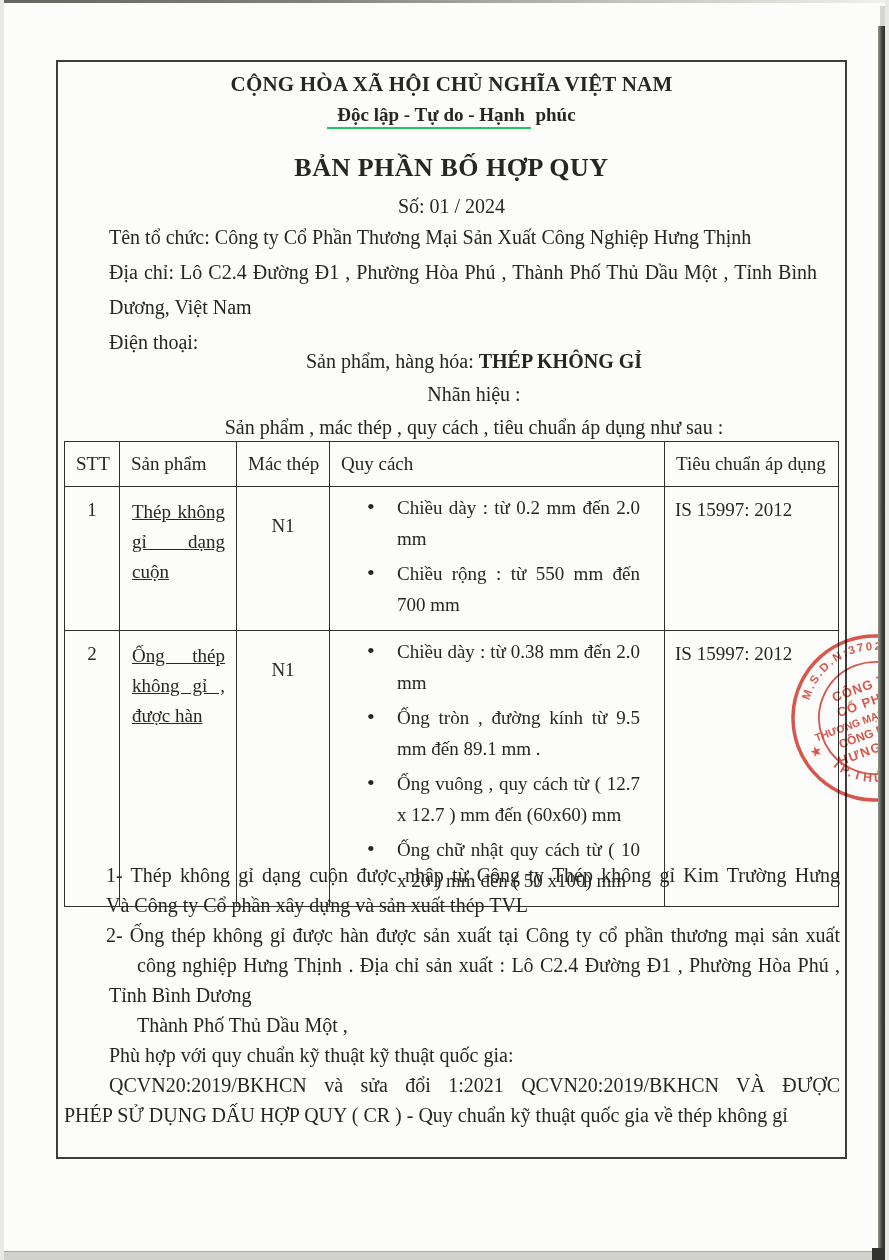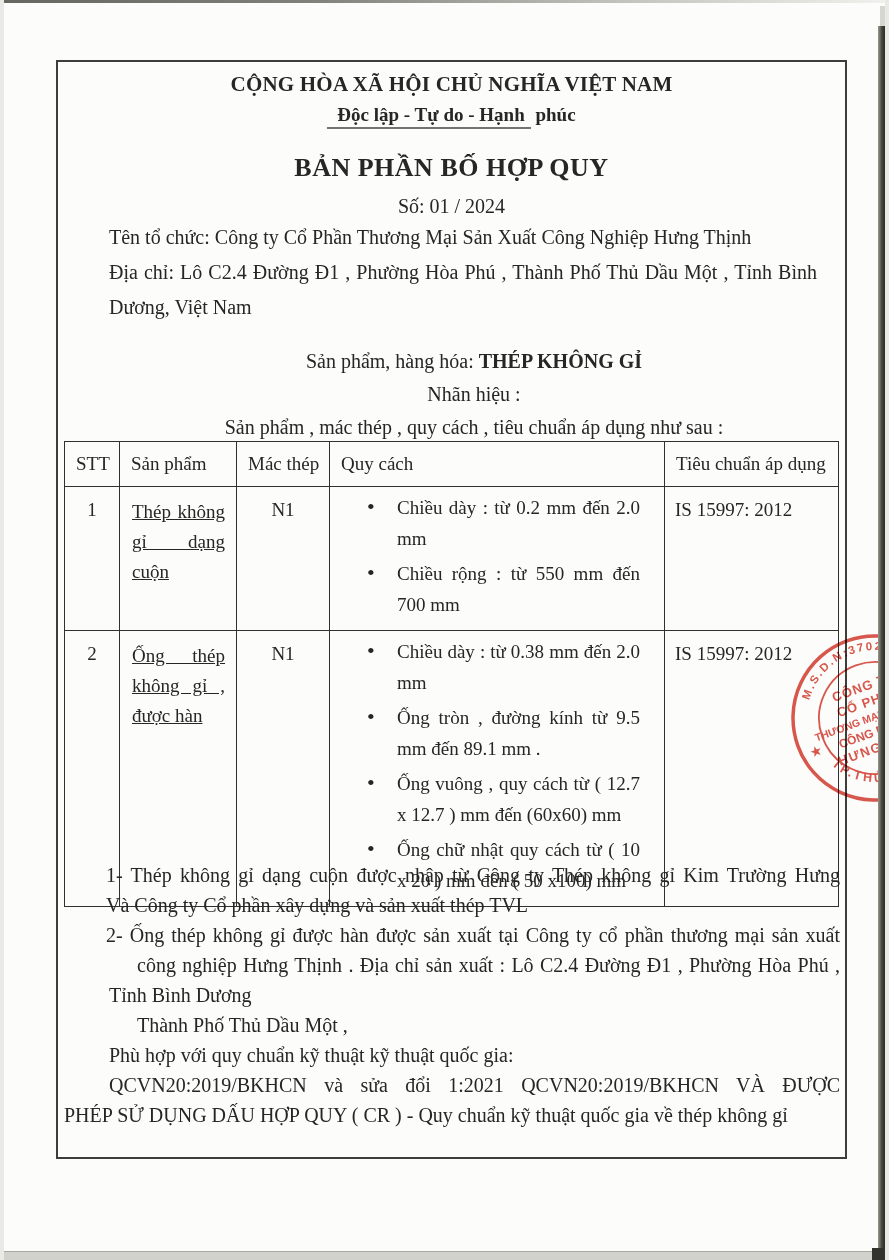--- a/index.html
+++ b/index.html
@@ -17,34 +17,34 @@
   .right-scan-smudge{position:absolute;right:0;top:6px;width:5px;height:22px;background:#d7d7d1;z-index:30;}
   .bottom-scan-bar{position:absolute;left:0;bottom:0;width:100%;height:8px;background:#d2d2cd;border-top:1px solid #a8a8a1;z-index:31;}
   .corner-square{position:absolute;right:0;bottom:0;width:13px;height:12px;background:#33332e;z-index:32;}
 
   
   .frame{position:absolute;left:52px;top:60px;width:791px;height:1099px;border:2px solid #3d3d3a;box-sizing:border-box;}
 
   .hdr{position:absolute;left:0;top:10px;width:100%;text-align:center;}
   .nat-title{font-size:21px;font-weight:bold;letter-spacing:.2px;}
   .motto{font-size:19px;font-weight:bold;margin-top:7px;}
-  .motto .u{border-bottom:2px solid #737373;padding:0 6px 2px 10px;}
+  .motto .u{border-bottom:2px solid #22c55e;padding:0 6px 2px 10px;}
   .doc-title{font-size:26px;font-weight:bold;letter-spacing:.5px;margin-top:27px;}
   .doc-number{font-size:20px;margin-top:12px;}
 
   .info{position:absolute;left:51px;top:158px;width:708px;font-size:20px;line-height:35px;text-align:justify;}
   .info2{position:absolute;left:63px;top:283px;width:706px;font-size:20px;line-height:33px;text-align:center;}
 
   
   table.spec{position:absolute;left:6px;top:379px;width:774px;border-collapse:collapse;table-layout:fixed;}
   table.spec th, table.spec td{border:1.6px solid #30302e;vertical-align:top;font-size:19px;}
   table.spec th{font-weight:normal;text-align:left;padding:11px 6px 11px 11px;vertical-align:middle;}
   td.c-stt{text-align:center;padding-top:12px;}
   td.c-prod{padding:10px 11px 4px 12px;text-align:justify;line-height:30px;text-decoration:underline;}
-  td.c-grade{text-align:center;padding-top:12px;}
+  td.c-grade{text-align:center;padding-top:28px;}
   td.c-specs{padding:0;}
   td.c-specs ul{list-style:none;margin:0;padding:5px 10px 6px 0;}
   td.c-specs li{position:relative;margin:0 14px 4px 67px;line-height:31px;text-align:justify;}
   td.c-specs li::before{content:"\2022";position:absolute;left:-30px;top:-1px;font-size:22px;}
   td.c-std{padding:12px 6px 4px 10px;}
 
   
   .notes{position:absolute;left:4px;top:798px;width:778px;font-size:20px;line-height:30px;}
   .nl{white-space:normal;}
   .i-item{margin-left:44px;}
@@ -81,20 +81,21 @@
     <div class="hdr">
       <div class="nat-title">CỘNG HÒA XÃ HỘI CHỦ NGHĨA VIỆT NAM</div>
       <div class="motto"><span class="u">Độc lập - Tự do - Hạnh</span><span> phúc</span></div>
       <div class="doc-title">BẢN PHẦN BỐ HỢP QUY</div>
       <div class="doc-number">Số: 01 / 2024</div>
     </div>
 
     <div class="info">
       <div>Tên tổ chức: Công ty Cổ Phần Thương Mại Sản Xuất Công Nghiệp Hưng Thịnh</div>
       <div>Địa chỉ: Lô C2.4 Đường Đ1 , Phường Hòa Phú , Thành Phố Thủ Dầu Một , Tỉnh Bình Dương, Việt Nam</div>
+      <div>Điện thoại:</div>
     </div>
 
     <div class="info2">
       <div><span>Sản phẩm, hàng hóa:</span> <b>THÉP KHÔNG GỈ</b></div>
       <div>Nhãn hiệu :</div>
       <div>Sản phẩm , mác thép , quy cách , tiêu chuẩn áp dụng như sau :</div>
     </div>
 
     <table class="spec">
       <colgroup>

